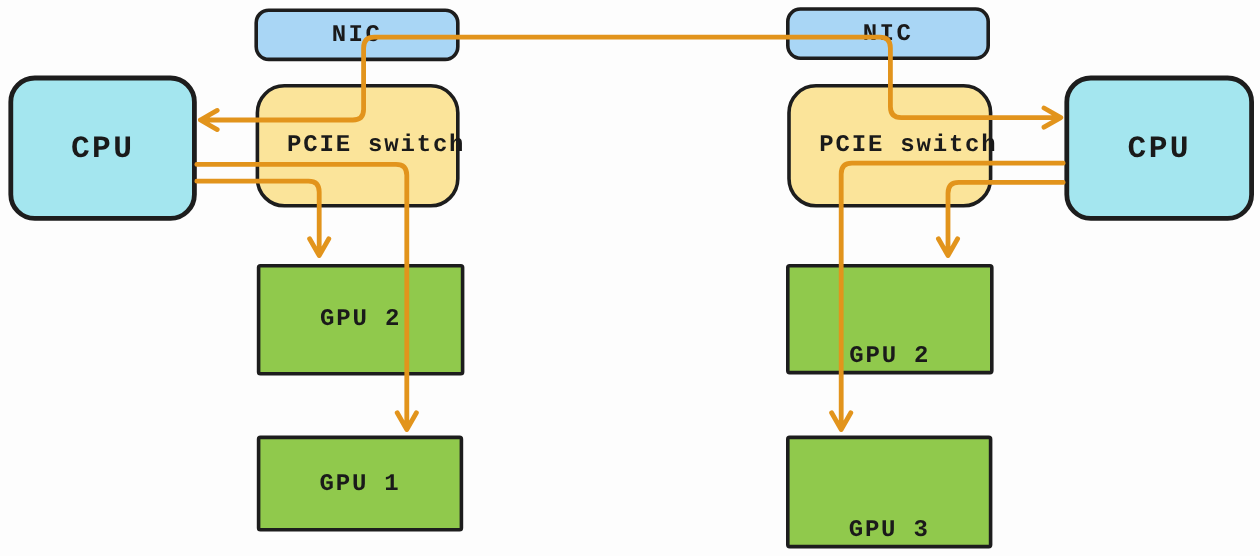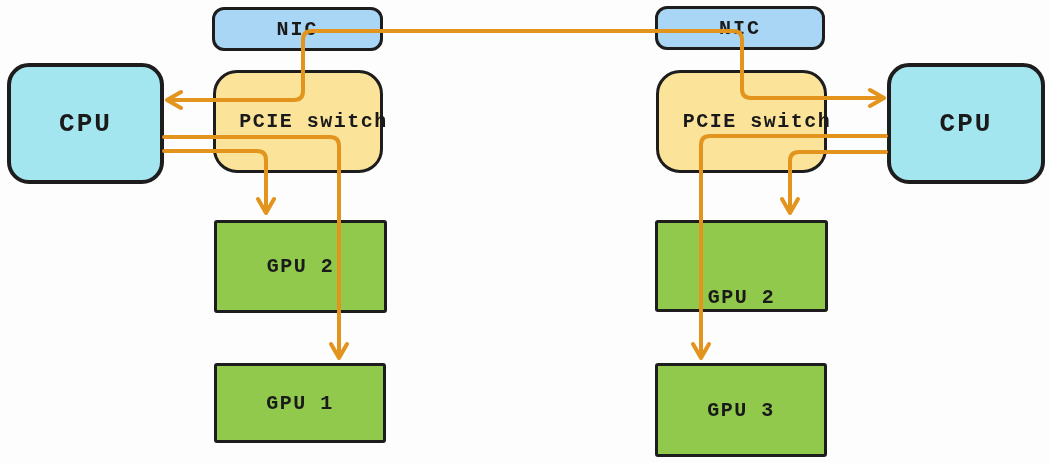--- a/index.html
+++ b/index.html
@@ -25,21 +25,21 @@
 
   #nic-left  {left:212px; top:7px;  width:171px; height:44px;}
   #nic-right {left:655px; top:6px;  width:170px; height:44px;}
   #cpu-left  {left:7px;   top:63px; width:157px; height:121px;}
   #cpu-right {left:887px; top:63px; width:158px; height:121px;}
   #pcie-left {left:213px; top:70px; width:170px; height:103px;}
   #pcie-right{left:656px; top:70px; width:171px; height:103px;}
   #gpu0{left:214px; top:220px; width:173px; height:93px;}
   #gpu1{left:214px; top:363px; width:172px; height:80px;}
   #gpu2{left:655px; top:220px; width:173px; height:92px;align-items:flex-end;}
-  #gpu3{left:655px; top:363px; width:172px; height:94px;}
+  #gpu3{left:655px; top:363px; width:172px; height:94px;align-items:flex-end;}
 
   svg.wires{position:absolute; left:0; top:0; width:1050px; height:463px; pointer-events:none; z-index:5;}
   .edge{fill:none; stroke:var(--edge); stroke-width:4; stroke-linecap:round; stroke-linejoin:round;}
 </style>
 </head>
 <body>
 
 <div id="stage">
 
   <div class="node nic" id="nic-left">

